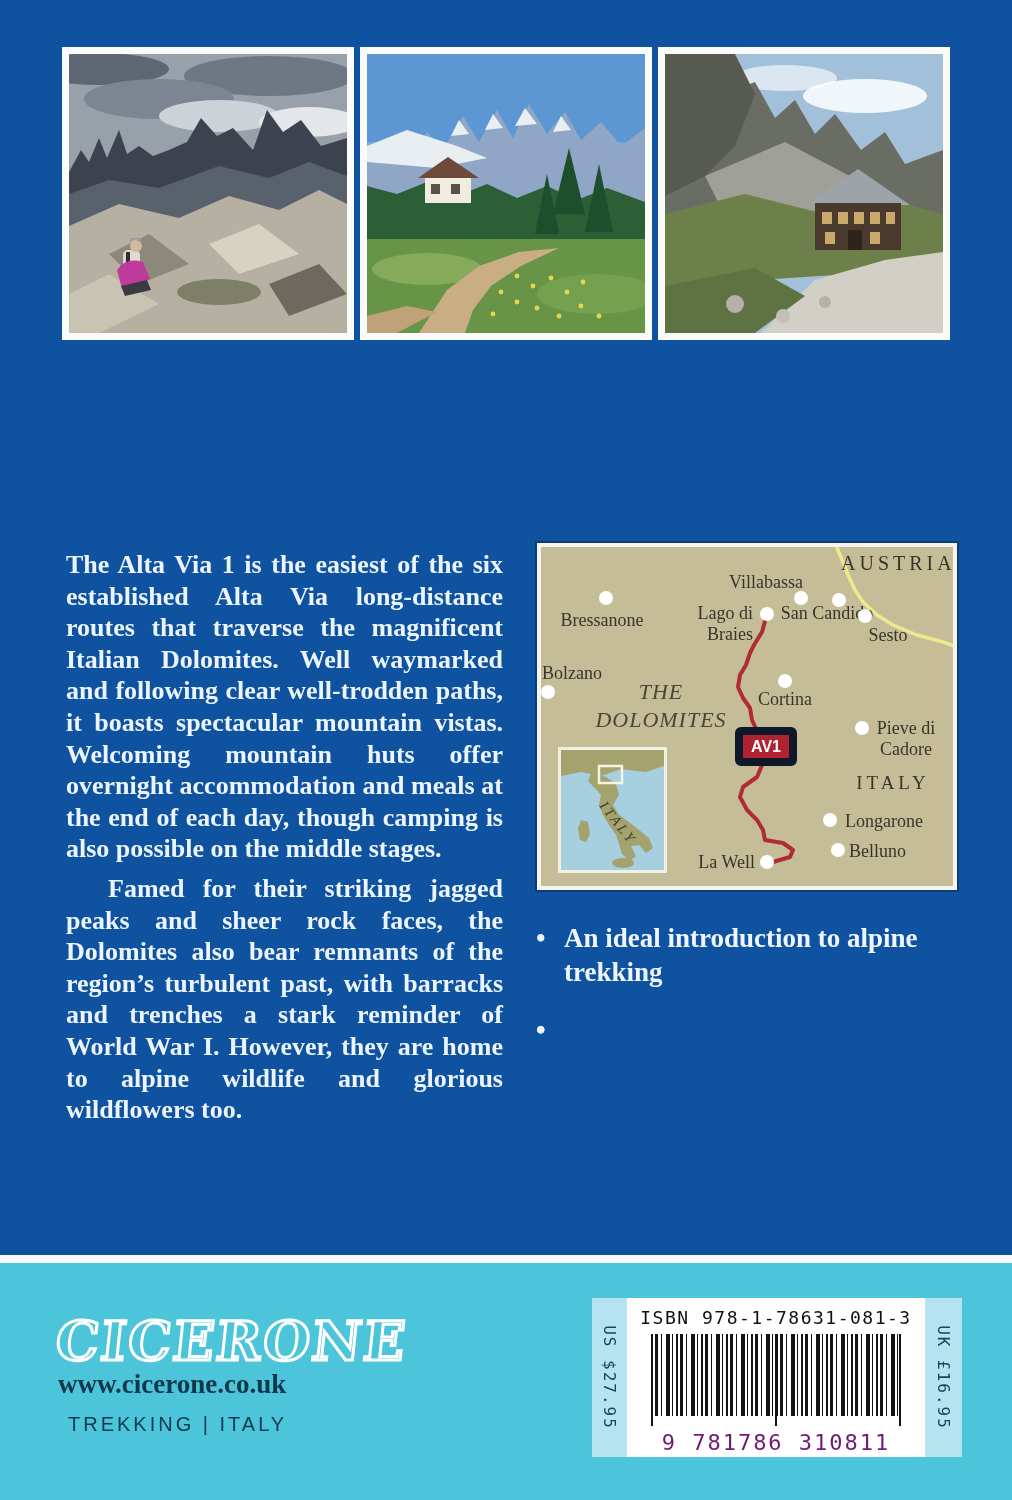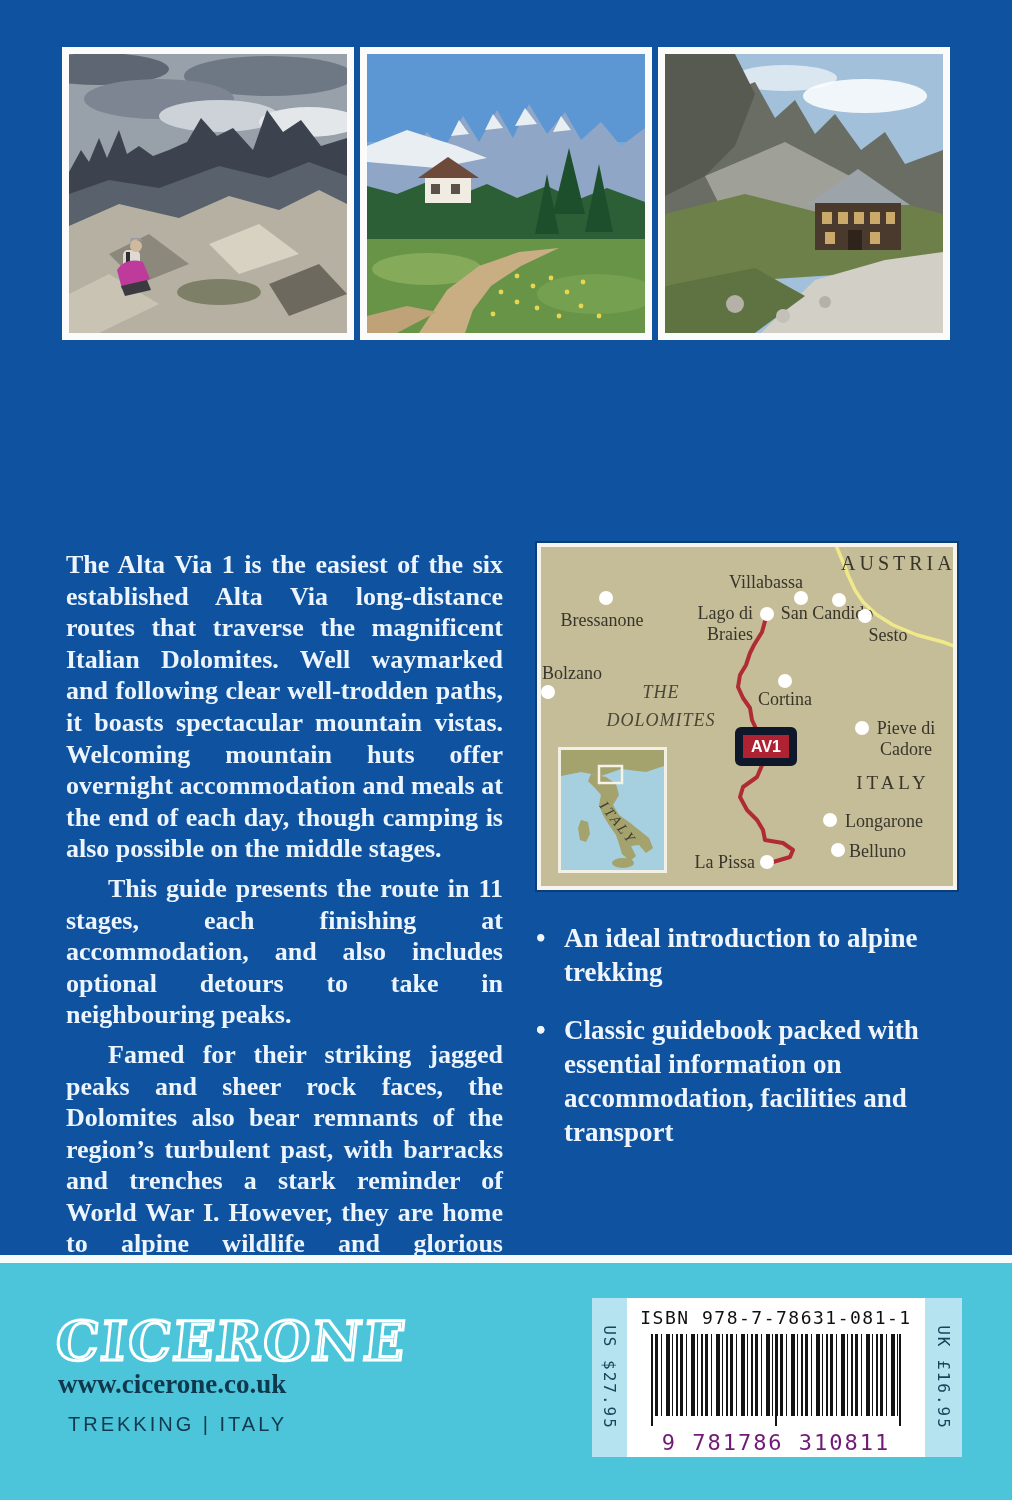--- a/index.html
+++ b/index.html
@@ -22,21 +22,21 @@
   .intro p + p{text-indent:42px;}
   
   .map-panel{position:absolute;left:537px;top:543px;width:420px;height:347px;
     background:#c5bd98;border:4px solid #f6f4ec;box-sizing:border-box;
     box-shadow:0 0 0 2px #0a3e7a;}
   .map-inner{position:relative;width:412px;height:339px;overflow:hidden;}
   .map-lines{position:absolute;left:0;top:0;}
   .map-label{position:absolute;color:#38352a;font-size:18px;line-height:21px;}
   .map-region{position:absolute;color:#38352a;font-size:20px;letter-spacing:4px;}
   .map-dolomites{position:absolute;left:34px;top:131px;width:172px;text-align:center;
-    font-style:italic;color:#4a4636;font-size:18px;line-height:28px;letter-spacing:1px;}
+    font-style:italic;color:#4a4636;font-size:22px;line-height:28px;letter-spacing:1px;}
   .dot{position:absolute;width:14px;height:14px;border-radius:50%;background:#fff;}
   .badge{position:absolute;left:194px;top:180px;width:46px;height:23px;background:#ae2231;
     border:8px solid #0f172a;border-radius:6px;color:#fff;font-size:16px;font-weight:bold;
     text-align:center;line-height:23px;box-sizing:content-box;
     font-family:"Liberation Sans",sans-serif;}
   .inset{position:absolute;left:17px;top:200px;width:103px;height:120px;
     border:3px solid #f2efe3;background:#a6cfe0;}
   .inset svg{display:block;}
   
   .side-bullets{position:absolute;left:534px;top:921px;width:432px;color:#eef5fd;
@@ -163,21 +163,20 @@
         <circle cx="70" cy="250" r="9" fill="#b4b2a8"></circle>
         <circle cx="118" cy="262" r="7" fill="#c3c1b7"></circle>
         <circle cx="160" cy="248" r="6" fill="#b4b2a8"></circle>
       </svg>
     </div>
   </div>
 
 
   <div class="intro">
     <p>The Alta Via 1 is the easiest of the six established Alta Via long-distance routes that traverse the magnificent Italian Dolomites. Well waymarked and following clear well-trodden paths, it boasts spectacular mountain vistas. Welcoming mountain huts offer overnight accommodation and meals at the end of each day, though camping is also possible on the middle stages.</p>
-    <p>This guide presents the route in 11 stages, each finishing at accommodation, and also includes optional detours to take in neighbouring peaks.</p>
     <p>Famed for their striking jagged peaks and sheer rock faces, the Dolomites also bear remnants of the region’s turbulent past, with barracks and trenches a stark reminder of World War I. However, they are home to alpine wildlife and glorious wildflowers too.</p>
   </div>
 
   <div class="map-panel">
     <div class="map-inner">
       <svg class="map-lines" width="412" height="339">
         <polyline points="294,-4 302,15 307,28 314,43 322,55 336,68 352,78 376,88 402,95 419,101" fill="none" stroke="#efe98c" stroke-width="3.5" stroke-linejoin="round"></polyline>
         <polyline points="226,67 221,85 213,98 209,106 205,118 199,128 197,140 202,151 209,161 211,173 217,186 224,198 234,203 222,216 216,230 202,240 199,250 206,263 216,273 222,283 224,293 242,296 252,303 249,310 232,315 226,315" fill="none" stroke="#b02c35" stroke-width="4" stroke-linecap="round" stroke-linejoin="round"></polyline>
       </svg>
 
@@ -214,21 +213,21 @@
       <div class="dot" style="left:314px;top:174px;"></div>
       <div class="map-label" style="left:325px;top:171px;width:80px;text-align:center;">Pieve di Cadore</div>
 
       <div class="dot" style="left:282px;top:266px;"></div>
       <div class="map-label" style="left:304px;top:264px;width:100px;">Longarone</div>
 
       <div class="dot" style="left:290px;top:296px;"></div>
       <div class="map-label" style="left:308px;top:294px;width:90px;">Belluno</div>
 
       <div class="dot" style="left:219px;top:308px;"></div>
-      <div class="map-label" style="left:130px;top:305px;width:84px;text-align:right;">La Pissa</div>
+      <div class="map-label" style="left:130px;top:305px;width:84px;text-align:right;">La Well</div>
 
       <div class="inset">
         <svg width="103" height="120">
           <rect x="0" y="0" width="103" height="120" fill="#a6cfe0"></rect>
           <polygon fill="#a4a26d" points="0,0 103,0 103,16 85,22 60,19 40,26 20,22 0,26"></polygon>
           <polygon fill="#a4a26d" points="30,24 45,27 55,34 58,45 52,55 58,65 68,72 78,80 88,88 92,98 85,103 78,95 70,96 75,106 69,111 61,104 58,94 55,85 48,75 42,65 38,55 40,45 34,38 27,31"></polygon>
           <polygon fill="#a4a26d" points="20,70 27,72 29,84 25,92 19,90 17,78"></polygon>
           <ellipse cx="62" cy="113" rx="11" ry="5" fill="#a4a26d"></ellipse>
           <rect x="38" y="16" width="23" height="17" fill="none" stroke="#f5f2e6" stroke-width="2.5"></rect>
           <text x="38" y="56" transform="rotate(52 38 56)" font-family="Liberation Serif, serif" font-style="italic" font-size="14" letter-spacing="3" fill="#3a3a2c">ITALY</text>
@@ -240,37 +239,36 @@
   <div class="side-bullets">
     <div class="sb-item">
       <span class="mark">•</span>
       <span>An ideal introduction to alpine trekking</span>
     </div>
     <div class="sb-item">
       <span class="mark">•</span>
     </div>
     <div class="sb-item">
       <span class="mark">•</span>
-      <span>Classic guidebook packed with essential information on accommodation, facilities and transport</span>
     </div>
   </div>
 
   <div class="white-strip"></div>
 
   <div class="footer">
     <div class="logo">CICERONE</div>
     <div class="website">www.cicerone.co.uk</div>
     <div class="category">TREKKING | ITALY</div>
 
     <div class="barcode-block">
       <div class="price-strip">
         <span>US $27.95</span>
       </div>
       <div class="barcode-center">
-        <div class="isbn">ISBN 978-7-78631-081-1</div>
+        <div class="isbn">ISBN 978-1-78631-081-3</div>
         <div class="bars">
           <i class="g1"></i>
             <i class="g2"></i>
             <i class="g3"></i>
         </div>
         <div class="digits">9 781786 310811</div>
       </div>
       <div class="price-strip right">
         <span>UK £16.95</span>
       </div>

